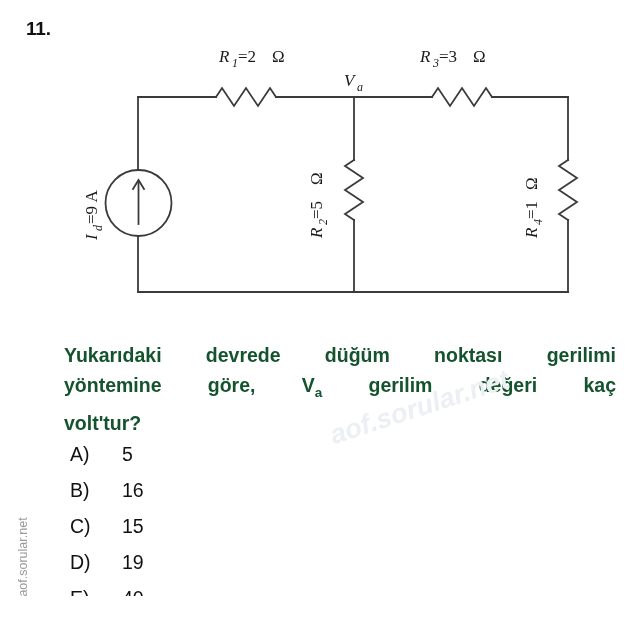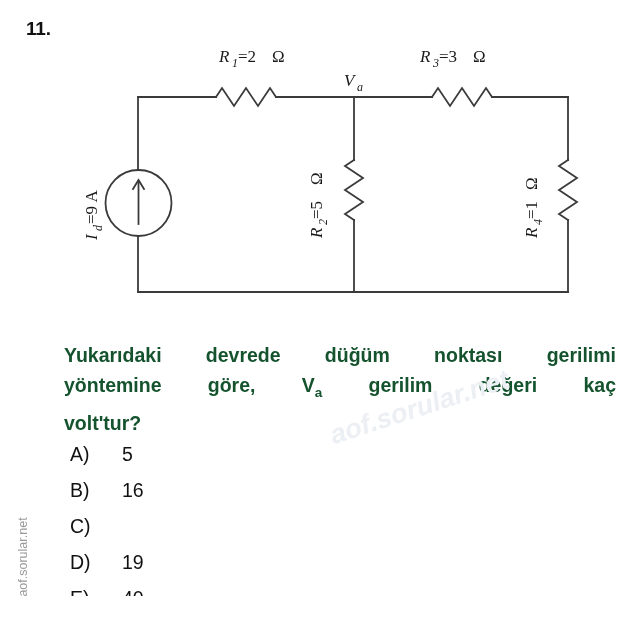--- a/index.html
+++ b/index.html
@@ -239,20 +239,21 @@
     <div class="option-row">
       <span class="option-letter">A)</span>
       <span class="option-value">5</span>
     </div>
     <div class="option-row">
       <span class="option-letter">B)</span>
       <span class="option-value">16</span>
     </div>
     <div class="option-row">
       <span class="option-letter">C)</span>
+      <span class="option-value">15</span>
     </div>
     <div class="option-row">
       <span class="option-letter">D)</span>
       <span class="option-value">19</span>
     </div>
     <div class="option-row">
       <span class="option-letter">E)</span>
       <span class="option-value">40</span>
     </div>
   </div>

